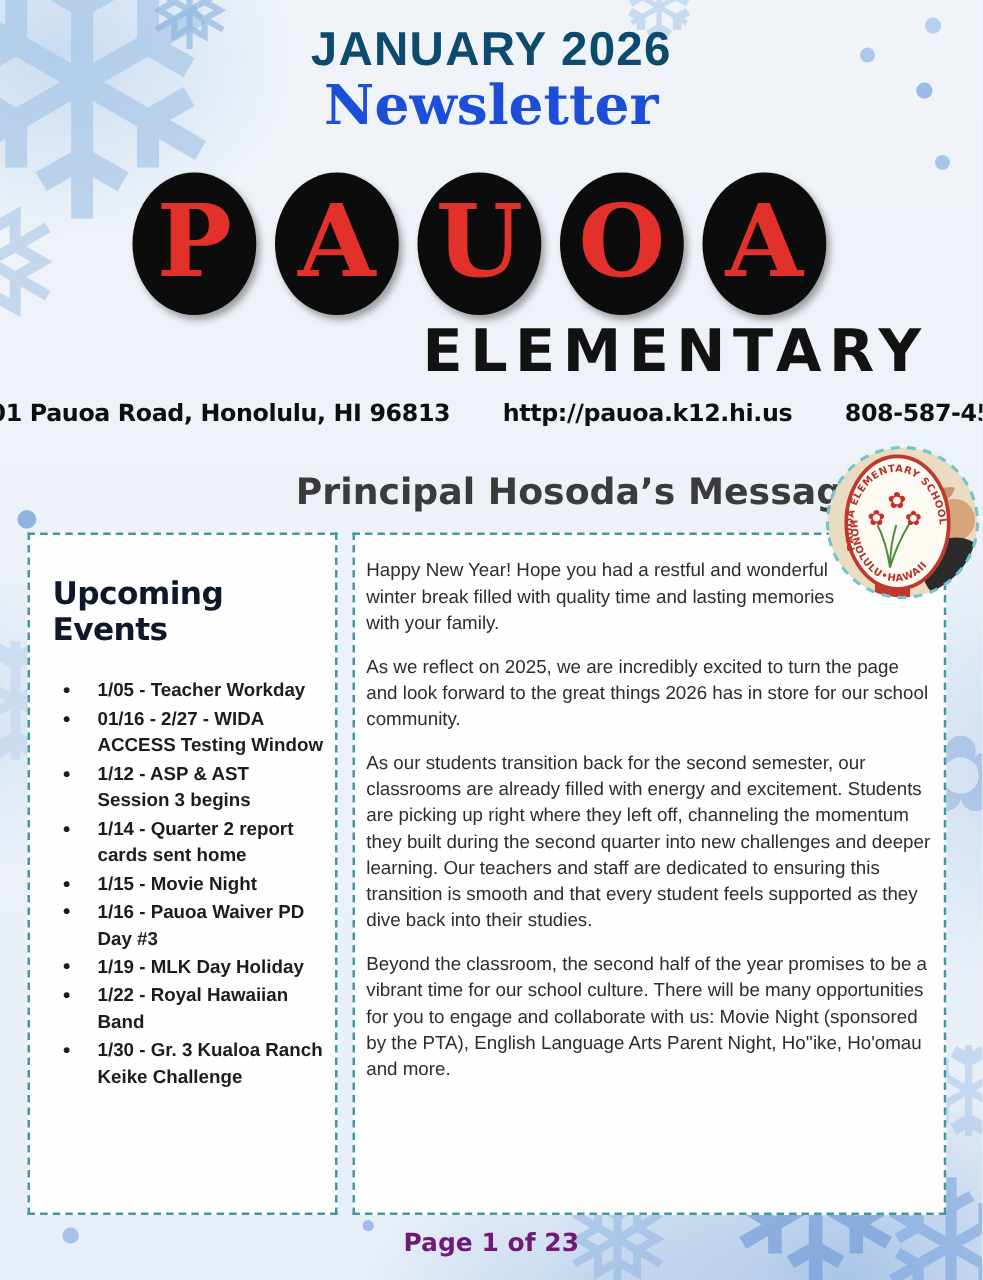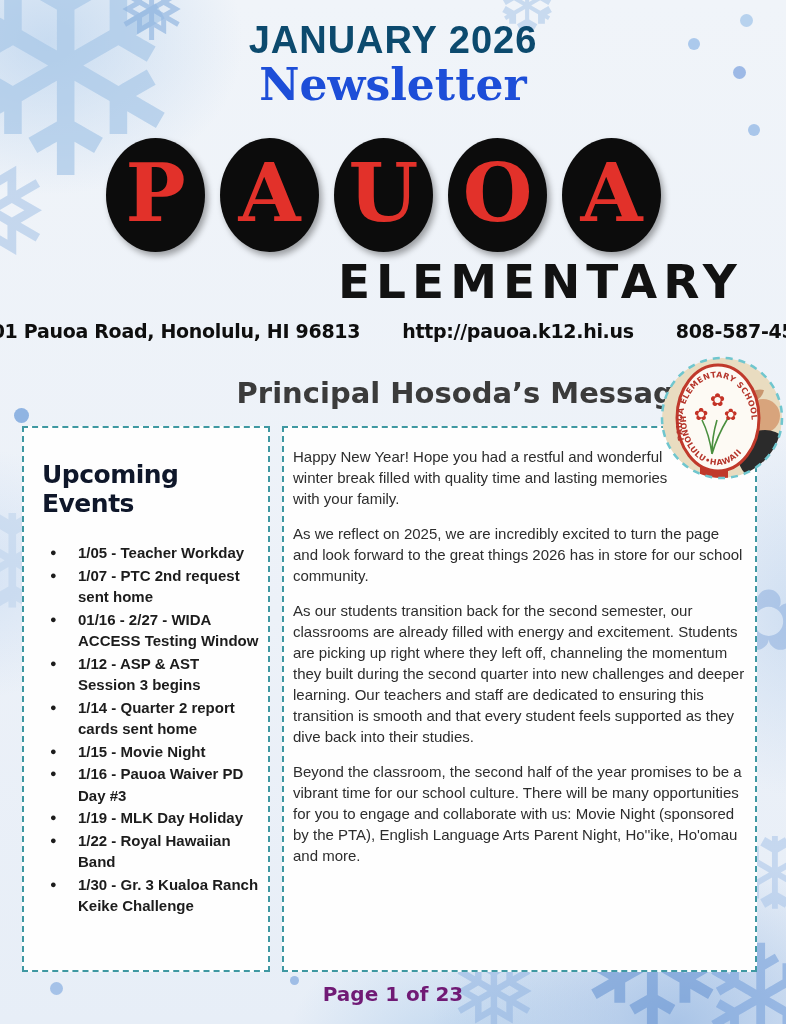--- a/index.html
+++ b/index.html
@@ -145,21 +145,20 @@
       <text x="50" y="50" font-size="18" fill="#c43327">✿</text>
       <text x="64" y="64" font-size="16" fill="#c43327">✿</text>
     </g>
     <circle cx="62" cy="62" r="60" fill="none" stroke="#6fc6ce" stroke-width="2.5" stroke-dasharray="7 6"></circle>
   </svg>
 
   <div class="box events-box">
     <div class="events-heading">Upcoming Events</div>
     <ul class="events-list">
       <li>1/05 - Teacher Workday</li>
-      <li>1/07 - PTC 2nd request sent home</li>
       <li>01/16 - 2/27 - WIDA ACCESS Testing Window</li>
       <li>1/12 - ASP &amp; AST Session 3 begins</li>
       <li>1/14 - Quarter 2 report cards sent home</li>
       <li>1/15 - Movie Night</li>
       <li>1/16 - Pauoa Waiver PD Day #3</li>
       <li>1/19 - MLK Day Holiday</li>
       <li>1/22 - Royal Hawaiian Band</li>
       <li>1/30 - Gr. 3 Kualoa Ranch Keike Challenge</li>
     </ul>
   </div>

